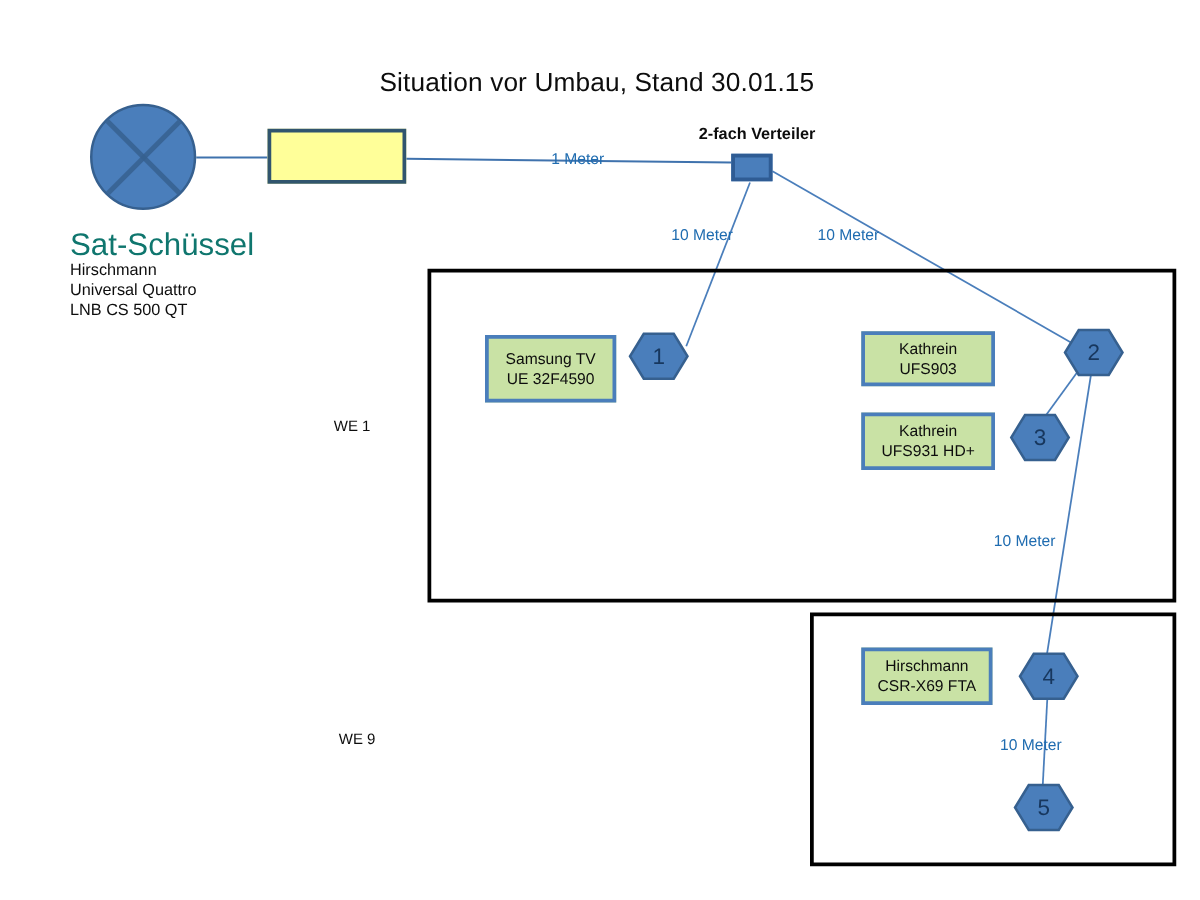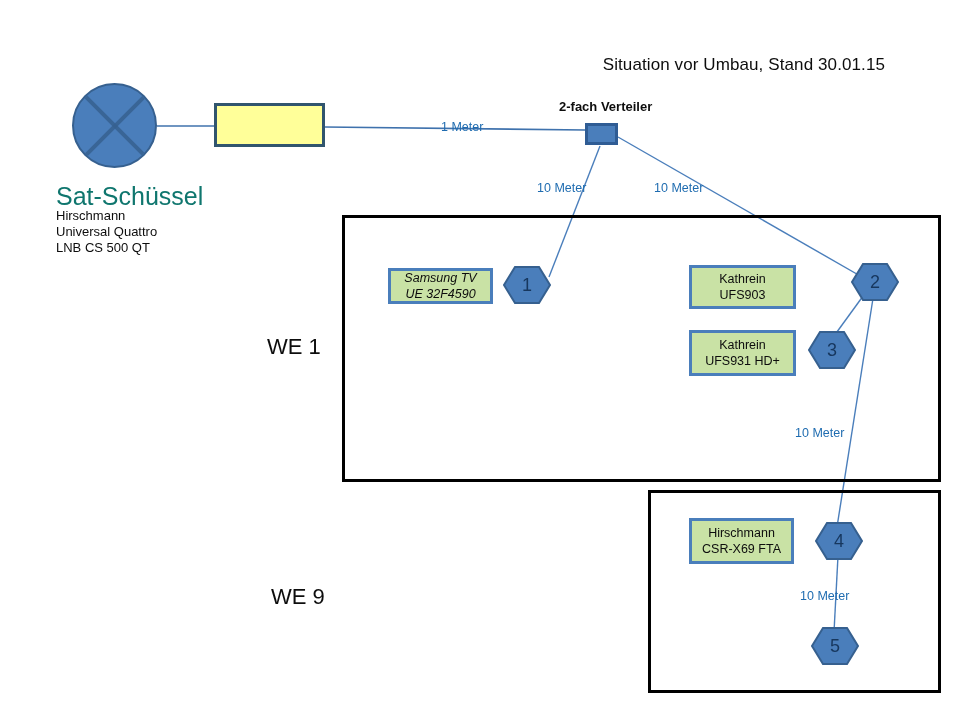--- a/index.html
+++ b/index.html
@@ -8,22 +8,22 @@
     font-family:"Liberation Sans", sans-serif;
     color:#000000;overflow:hidden;position:relative;
   }
   #stage{position:absolute;left:0;top:0;width:960px;height:720px;}
   svg#wires{position:absolute;left:0;top:0;width:960px;height:720px;}
 
   .abs{position:absolute;}
 
   
   .title{
-    left:0;top:55px;width:885px;text-align:right;
-    font-size:17px;color:#0d0d0d;letter-spacing:0.1px;
+    left:0;top:55px;width:885px;text-align:center;
+    font-size:21px;color:#0d0d0d;letter-spacing:0.1px;
     white-space:nowrap;
   }
   .title-inner{display:inline-block;padding-left:70px;}
 
   
   .dish{
     left:72px;top:83px;width:85px;height:85px;border-radius:50%;
     background:#4a7ebb;border:2px solid #36608f;box-sizing:border-box;
   }
   .dish .bar{position:absolute;left:50%;top:50%;width:115px;height:4px;
@@ -49,32 +49,32 @@
   }
 
   
   .sat-name{left:56px;top:182px;font-size:25px;color:#0f766e;white-space:nowrap;}
   .sat-sub{left:56px;top:208px;font-size:13px;color:#0d0d0d;line-height:16px;white-space:nowrap;}
 
   
   .room{border:3px solid #000000;box-sizing:border-box;background:transparent;}
   #room-we1{left:342px;top:215px;width:599px;height:267px;}
   #room-we2{left:648px;top:490px;width:293px;height:203px;}
-  .room-label{font-size:22px;color:#0d0d0d;white-space:nowrap;}
+  .room-label{font-size:12px;color:#0d0d0d;white-space:nowrap;}
   #label-we1{left:267px;top:334px;}
   #label-we2{left:271px;top:584px;}
 
   
   .device{
     background:#c9e2a5;border:3px solid #4a7ebb;box-sizing:border-box;
     font-size:12.5px;color:#0d0d0d;line-height:16px;text-align:center;
     display:flex;flex-direction:column;align-items:center;justify-content:center;
   }
   .device span{display:block;white-space:nowrap;}
-  #dev-samsung{left:388px;top:268px;width:105px;height:36px;font-style:italic;}
+  #dev-samsung{left:388px;top:268px;width:105px;height:54px;}
   #dev-k903{left:689px;top:265px;width:107px;height:44px;}
   #dev-k931{left:689px;top:330px;width:107px;height:46px;}
   #dev-hirsch{left:689px;top:518px;width:105px;height:46px;}
 
   
   .hex{width:48px;height:38px;}
   .hex svg{display:block;overflow:visible;}
   .hex .num{
     position:absolute;left:0;top:0;width:48px;height:38px;
     display:flex;align-items:center;justify-content:center;

